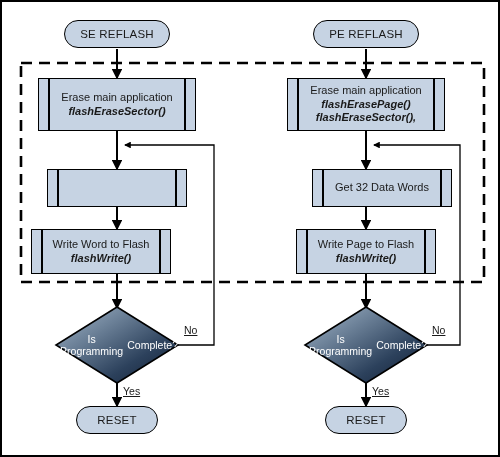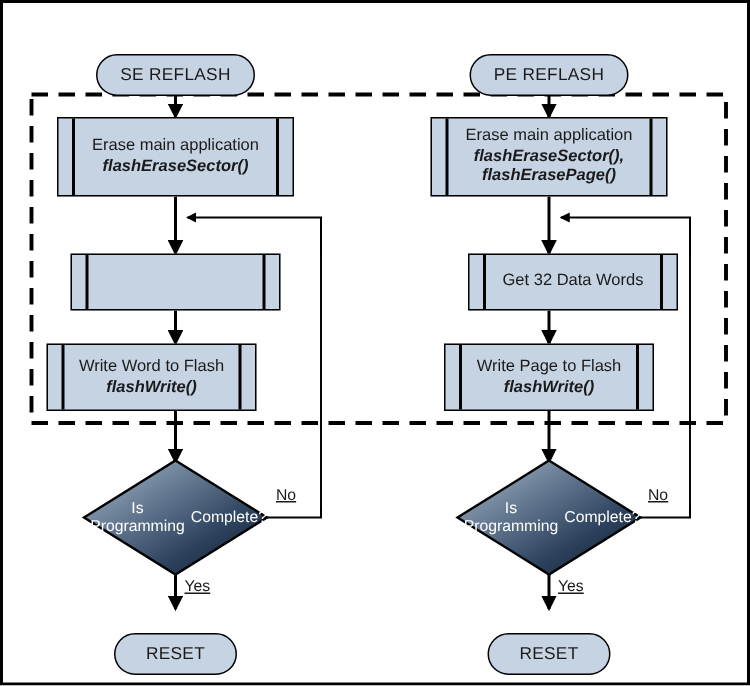--- a/index.html
+++ b/index.html
@@ -17,21 +17,20 @@
   
   .terminal{
     position:absolute;
     box-sizing:border-box;
     background:#c6d3e3;
     border:1.6px solid #000000;
     border-radius:999px;
     display:flex;align-items:center;justify-content:center;
     font-size:11.5px;color:#1a1a1a;letter-spacing:.2px;
     z-index:3;
-    margin-top:16px;
   }
   .process{
     position:absolute;
     box-sizing:border-box;
     background:#c6d3e3;
     border:1.8px solid #000000;
     z-index:3;
   }
   
   .process .bar-l,.process .bar-r{
@@ -154,22 +153,22 @@
 
   <div class="terminal" style="left:311px;top:18px;width:106px;height:28px;">
     <span>PE REFLASH</span>
   </div>
 
   <div class="process" style="left:285px;top:76px;width:158px;height:53px;">
     <span class="bar-l"></span>
     <span class="bar-r"></span>
     <span class="ptext">
       <span>Erase main application</span>
+      <span class="mono">flashErasePage()</span>
       <span class="mono">flashEraseSector(),</span>
-      <span class="mono">flashErasePage()</span>
     </span>
   </div>
 
   <div class="process" style="left:294px;top:167px;width:140px;height:38px;margin-left:16px;">
     <span class="bar-l"></span>
     <span class="bar-r"></span>
     <span class="ptext">
       <span>Get 32 Data Words</span>
     </span>
   </div>

